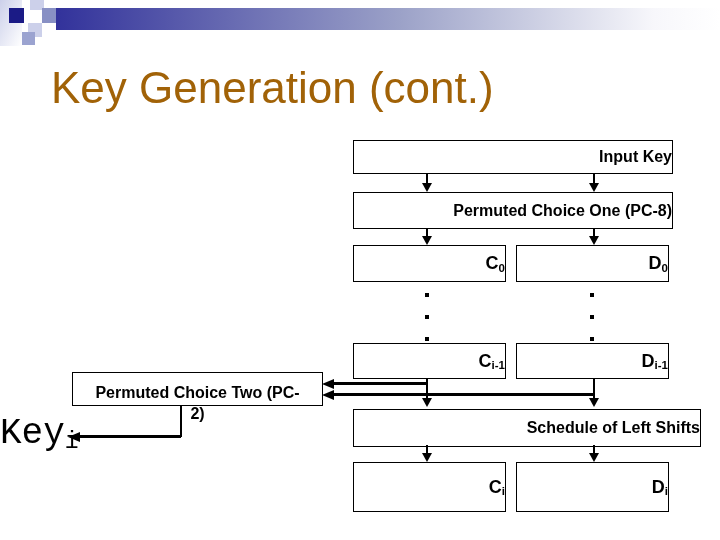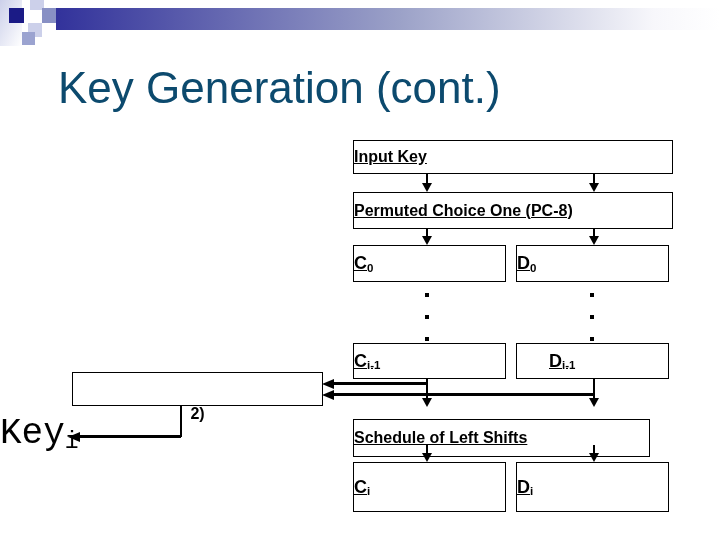--- a/index.html
+++ b/index.html
@@ -15,27 +15,27 @@
             background:linear-gradient(to bottom right, var(--accent-square-light,#c6cae4), #ffffff); }
   .sq-dark   { left:9px;  top:8px;  width:15px; height:15px; background:var(--accent-square-dark,#1b1b86); }
   .sq-lt-top { left:30px; top:0;    width:14px; height:10px; background:var(--accent-square-light,#ccd0ea); }
   .sq-med    { left:42px; top:8px;  width:14px; height:15px; background:var(--accent-square-medium,#8890c4); }
   .sq-lt-mid { left:28px; top:23px; width:14px; height:14px; background:var(--accent-square-light,#ccd0ea); }
   .sq-med2   { left:22px; top:32px; width:13px; height:13px; background:#9ba3d0; }
   .bar { left:56px; top:8px; width:664px; height:22px;
          background:linear-gradient(to right, var(--header-bar-start,#32329b) 0%, #9ca2c8 52%, #f7f7fb 90%, var(--header-bar-end,#ffffff) 100%); }
 
   
-  .title { position:absolute; left:58px; top:63px; font-size:44px; line-height:50px;
-           font-weight:normal; color:#0c4a6e; white-space:nowrap; margin:0; }
+  .title { position:absolute; left:51px; top:63px; font-size:44px; line-height:50px;
+           font-weight:normal; color:#a16207; white-space:nowrap; margin:0; }
 
   
   .box { position:absolute; background:#fff; border:1.5px solid #000; box-sizing:border-box;
-         display:flex; align-items:center; justify-content:flex-start;
-         font-weight:bold; font-size:16px; text-align:center;text-decoration:underline; }
+         display:flex; align-items:center; justify-content:flex-end;
+         font-weight:bold; font-size:16px; text-align:center; }
   .box.letter { font-size:18px; }
   sub { font-size:64%; line-height:0; position:relative; bottom:-0.22em; vertical-align:baseline; }
 
   .box.pc2 { display:block; overflow:visible; }
   .pc2-text { position:absolute; left:0; right:0; top:9px; line-height:21px;
               font-weight:bold; font-size:16px; text-align:center; }
 
   
   .ln { position:absolute; background:#000; }
   .ah-down { position:absolute; width:0; height:0;
@@ -87,26 +87,26 @@
     <div class="box letter" style="left:353px; top:343px; width:153px; height:36px;">
       <span><span>C</span><sub>i-1</sub></span>
     </div>
 
     <div class="box letter" style="left:516px; top:343px; width:153px; height:36px;padding-left:32px;">
       <span><span>D</span><sub>i-1</sub></span>
     </div>
 
     <div class="box pc2" style="left:72px; top:372px; width:251px; height:34px;">
       <div class="pc2-text">
-        <br>
+        <span>Permuted Choice Two (PC-</span><br>
         <span>2)</span>
       </div>
     </div>
 
-    <div class="box" style="left:353px; top:419px; width:297px; height:38px;">
+    <div class="box" style="left:353px; top:409px; width:348px; height:38px;">
       <span>Schedule of Left Shifts</span>
     </div>
 
     <div class="box letter" style="left:353px; top:462px; width:153px; height:50px;">
       <span><span>C</span><sub>i</sub></span>
     </div>
 
     <div class="box letter" style="left:516px; top:462px; width:153px; height:50px;">
       <span><span>D</span><sub>i</sub></span>
     </div>

